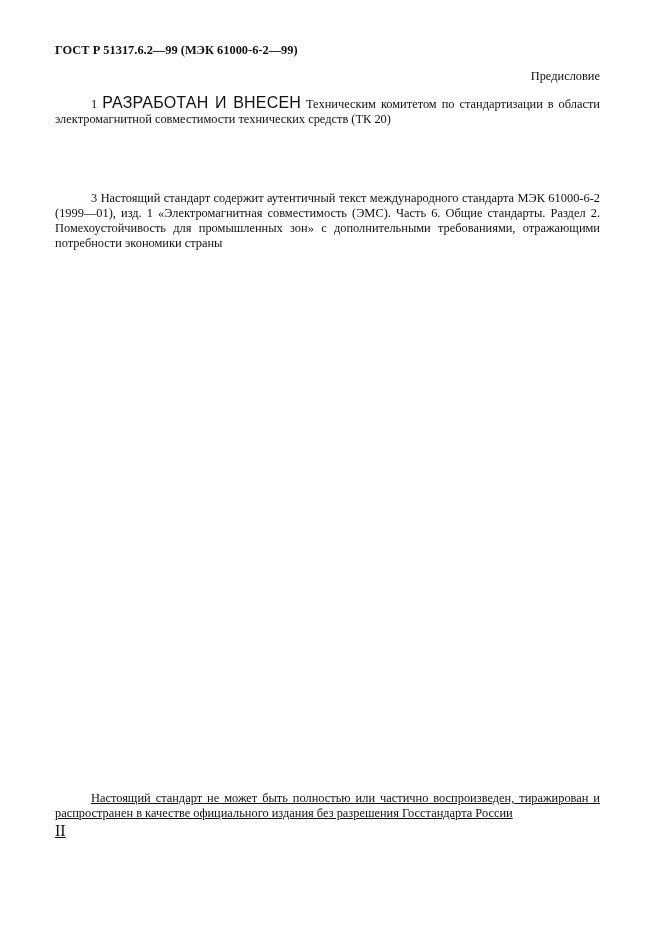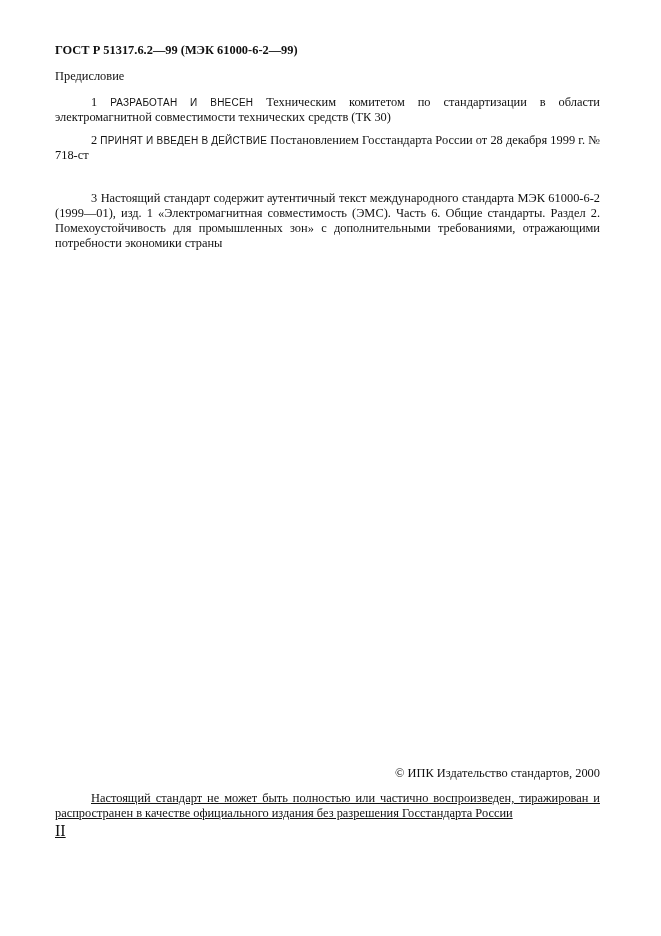--- a/index.html
+++ b/index.html
@@ -27,29 +27,29 @@
       left: 55px;
       width: 545px;
     }
     .header {
       top: 43px;
       font-weight: bold;
       font-size: 12.4px;
     }
     .title {
       top: 69px;
-      text-align: left;
+      text-align: right;
     }
     .para {
       text-align: justify;
       text-indent: 36px;
     }
     .para .lead {
       font-family: "Liberation Sans", "DejaVu Sans", sans-serif;
-      font-size: 10px;
+      font-size: 16px;
       letter-spacing: 0.2px;
     }
     .p1 { top: 95px; }
     .p2 { top: 133px; }
     .p3 { top: 171px; margin-top: 20px; }
     .p4 { top: 235px; }
     .copyright {
       top: 766px;
       text-align: right;
     }
@@ -68,34 +68,28 @@
 
 <div class="page">
 
   <div class="block header">ГОСТ Р 51317.6.2—99 (МЭК 61000-6-2—99)</div>
 
   <div class="block title">Предисловие</div>
 
   <div class="block para p1">
     <span>1</span>
     <span class="lead">РАЗРАБОТАН И ВНЕСЕН</span>
-    <span>Техническим комитетом по стандартизации в области электромагнитной совместимости технических средств (ТК 30)</span>
+    <span>Техническим комитетом по стандартизации в области электромагнитной совместимости технических средств (ТК 20)</span>
   </div>
 
-  <div class="block para p2">
-    <span>2</span>
-    <span class="lead">ПРИНЯТ И ВВЕДЕН В ДЕЙСТВИЕ</span>
-    <span>Постановлением Госстандарта России от 28 декабря 1999 г. № 718-ст</span>
-  </div>
 
   <div class="block para p3">
     <span>3</span>
     <span>Настоящий стандарт содержит аутентичный текст международного стандарта МЭК 61000-6-2 (1999—01), изд. 1 «Электромагнитная совместимость (ЭМС). Часть 6. Общие стандарты. Раздел 2. Помехоустойчивость для промышленных зон» с дополнительными требованиями, отражающими потребности экономики страны</span>
   </div>
 
 
-  <div class="block copyright">© ИПК Издательство стандартов, 2000</div>
 
   <div class="block para notice">Настоящий стандарт не может быть полностью или частично воспроизведен, тиражирован и распространен в качестве официального издания без разрешения Госстандарта России</div>
 
   <div class="block pagenum">II</div>
 
 </div>
 
 </body></html>

